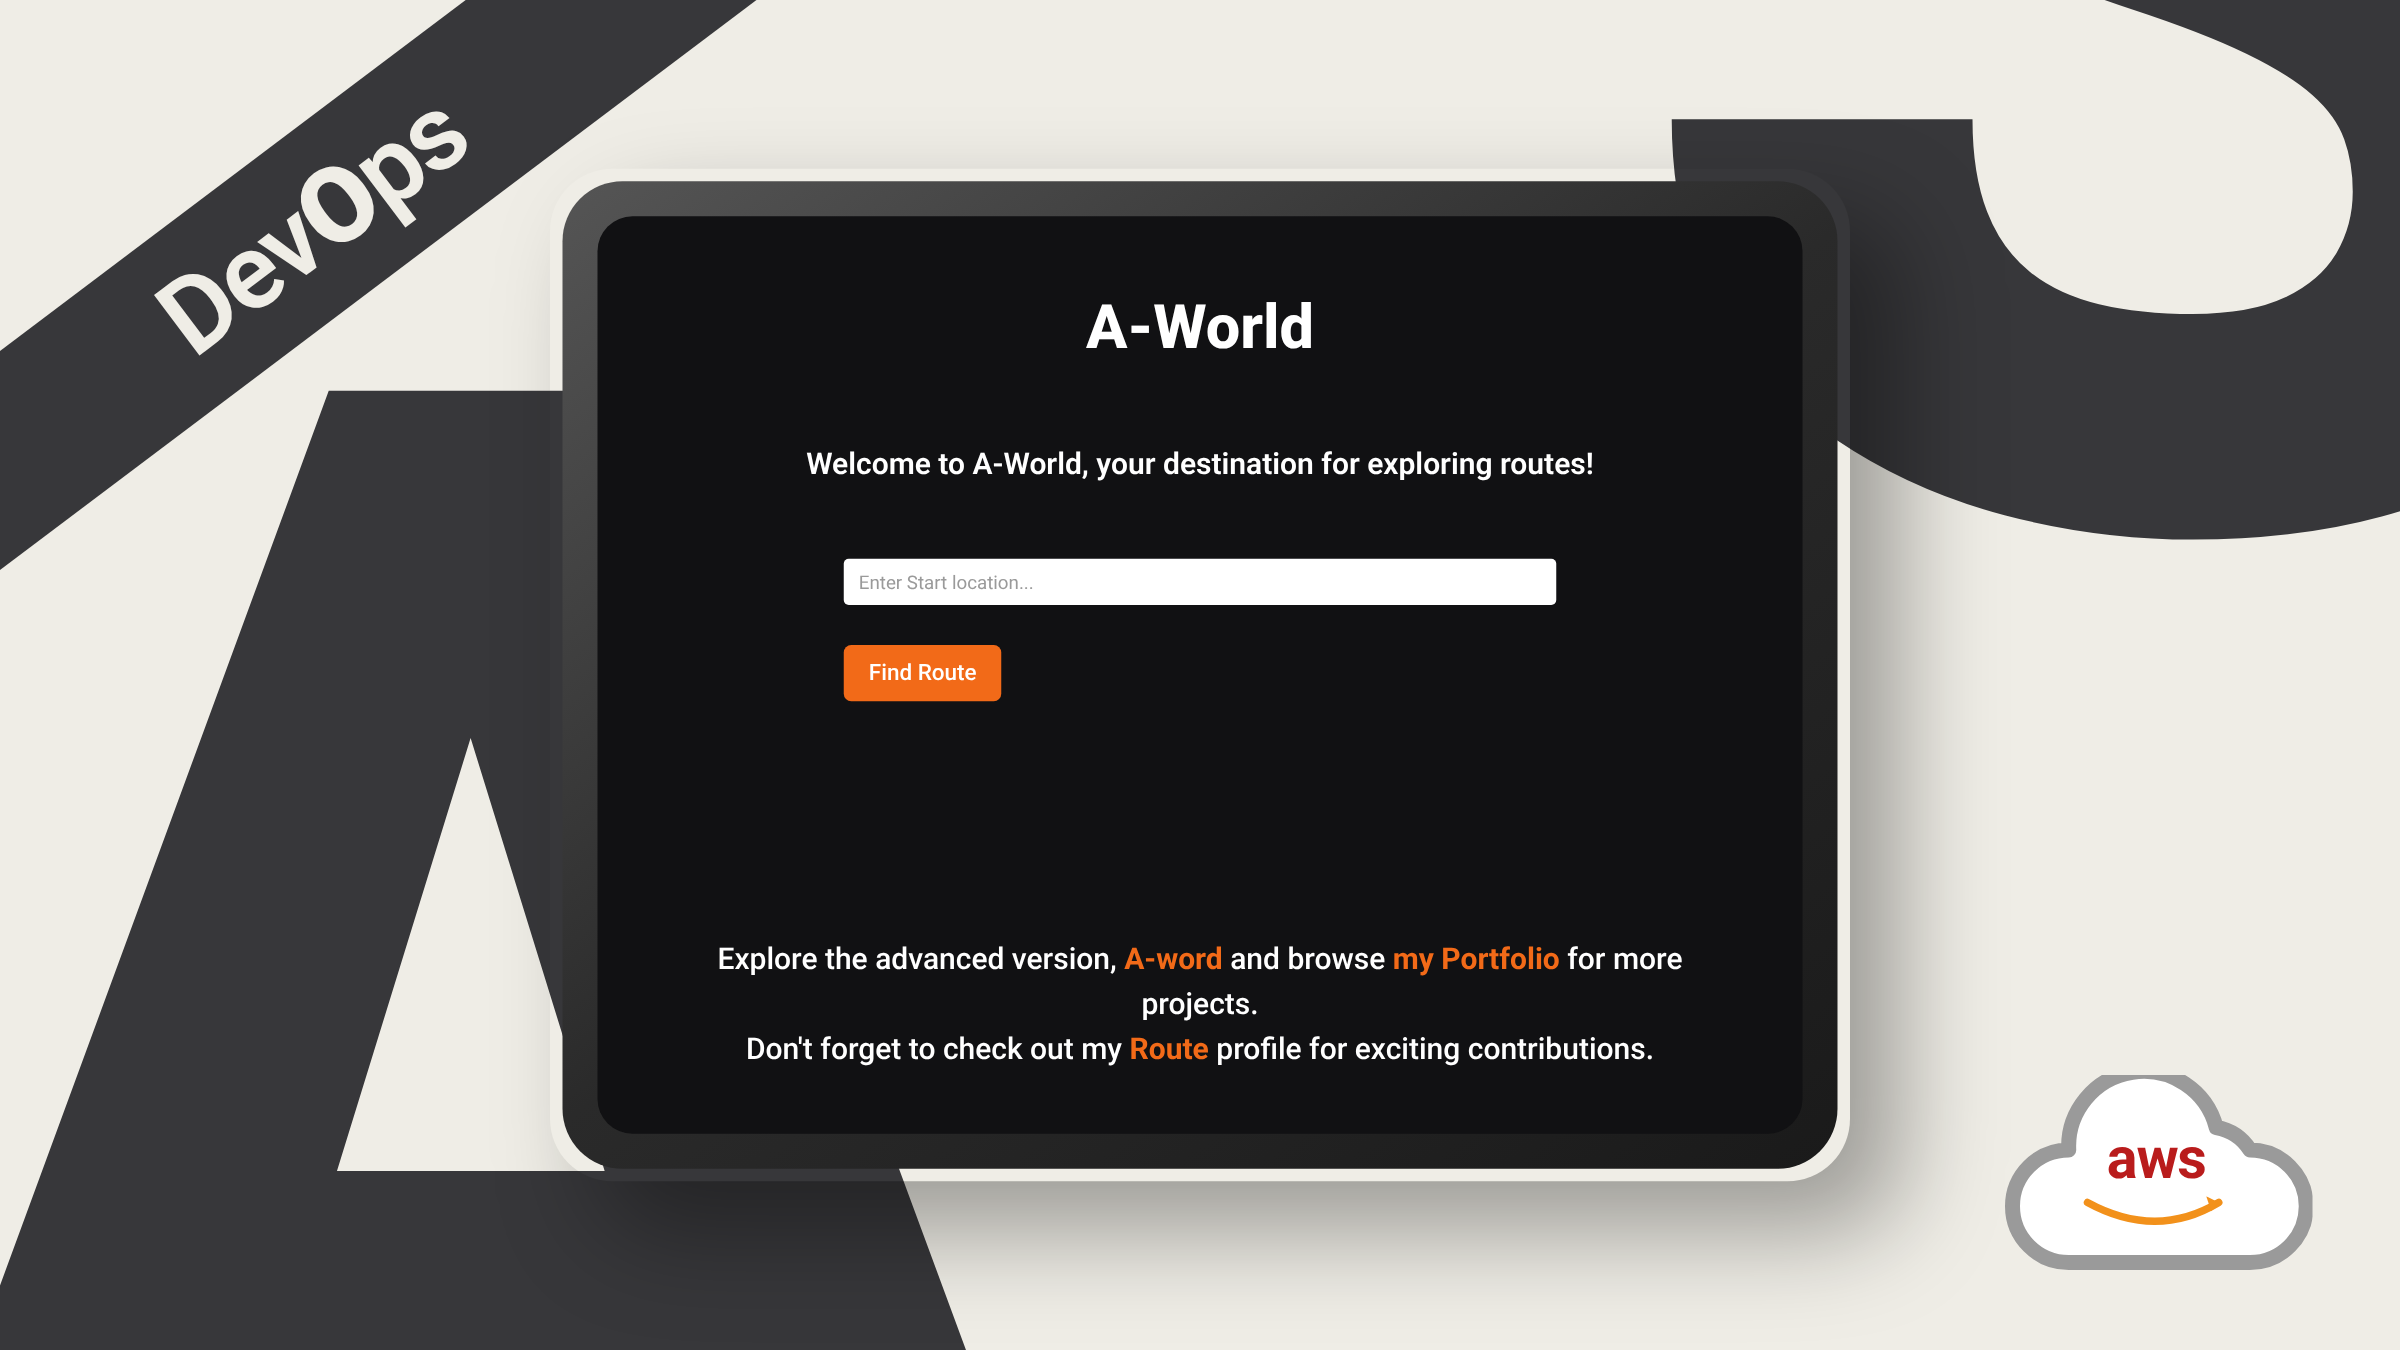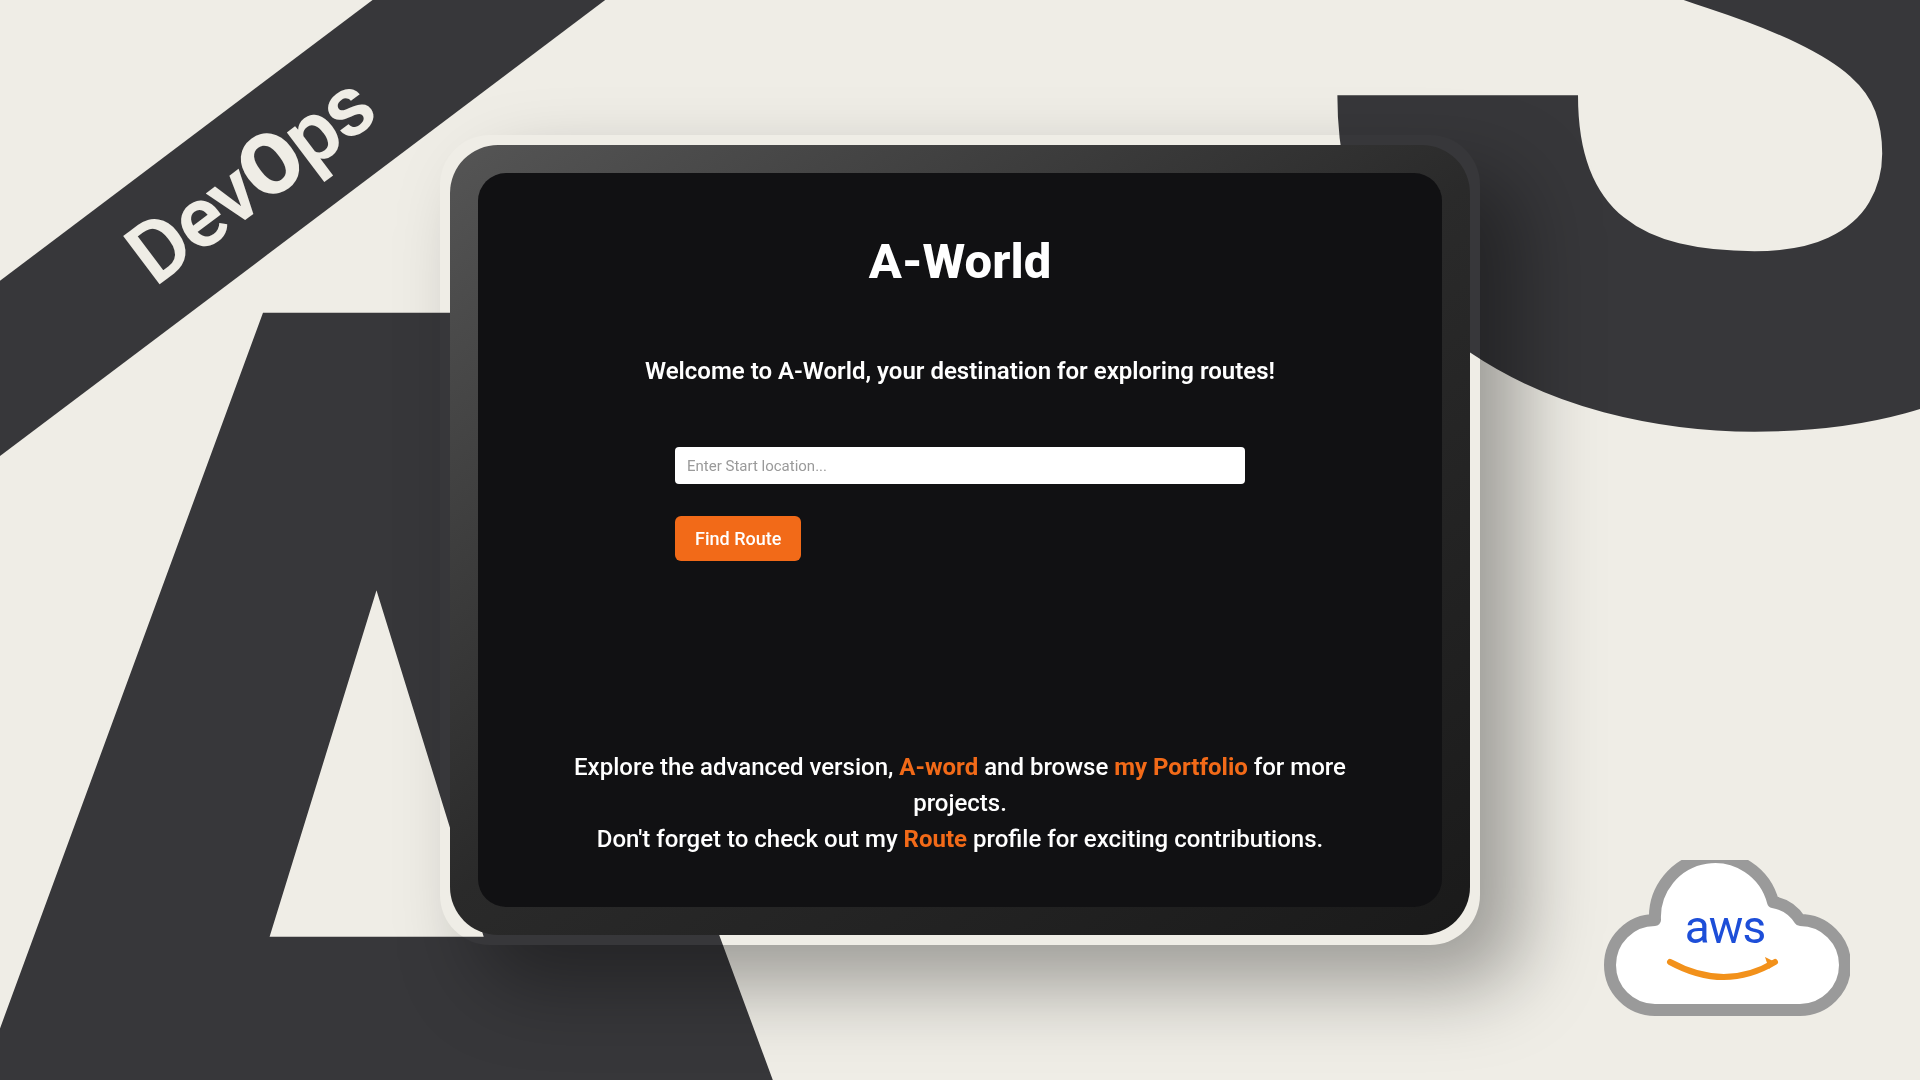--- a/index.html
+++ b/index.html
@@ -163,22 +163,22 @@
   bottom: 60px;
   z-index: 5;
 }
 .cloud-svg { display: block; }
 .aws-label {
   position: absolute;
   left: 50%;
   top: 42%;
   transform: translate(-50%, -50%);
   font-size: 46px;
-  font-weight: 400;
-  color: #1d4ed8;
+  font-weight: 700;
+  color: #b91c1c;
   letter-spacing: -1px;
   text-align: center;
 }
 .aws-smile {
   position: absolute;
   left: 50%;
   top: 70%;
   transform: translate(-50%, -50%);
 }
 </style>

